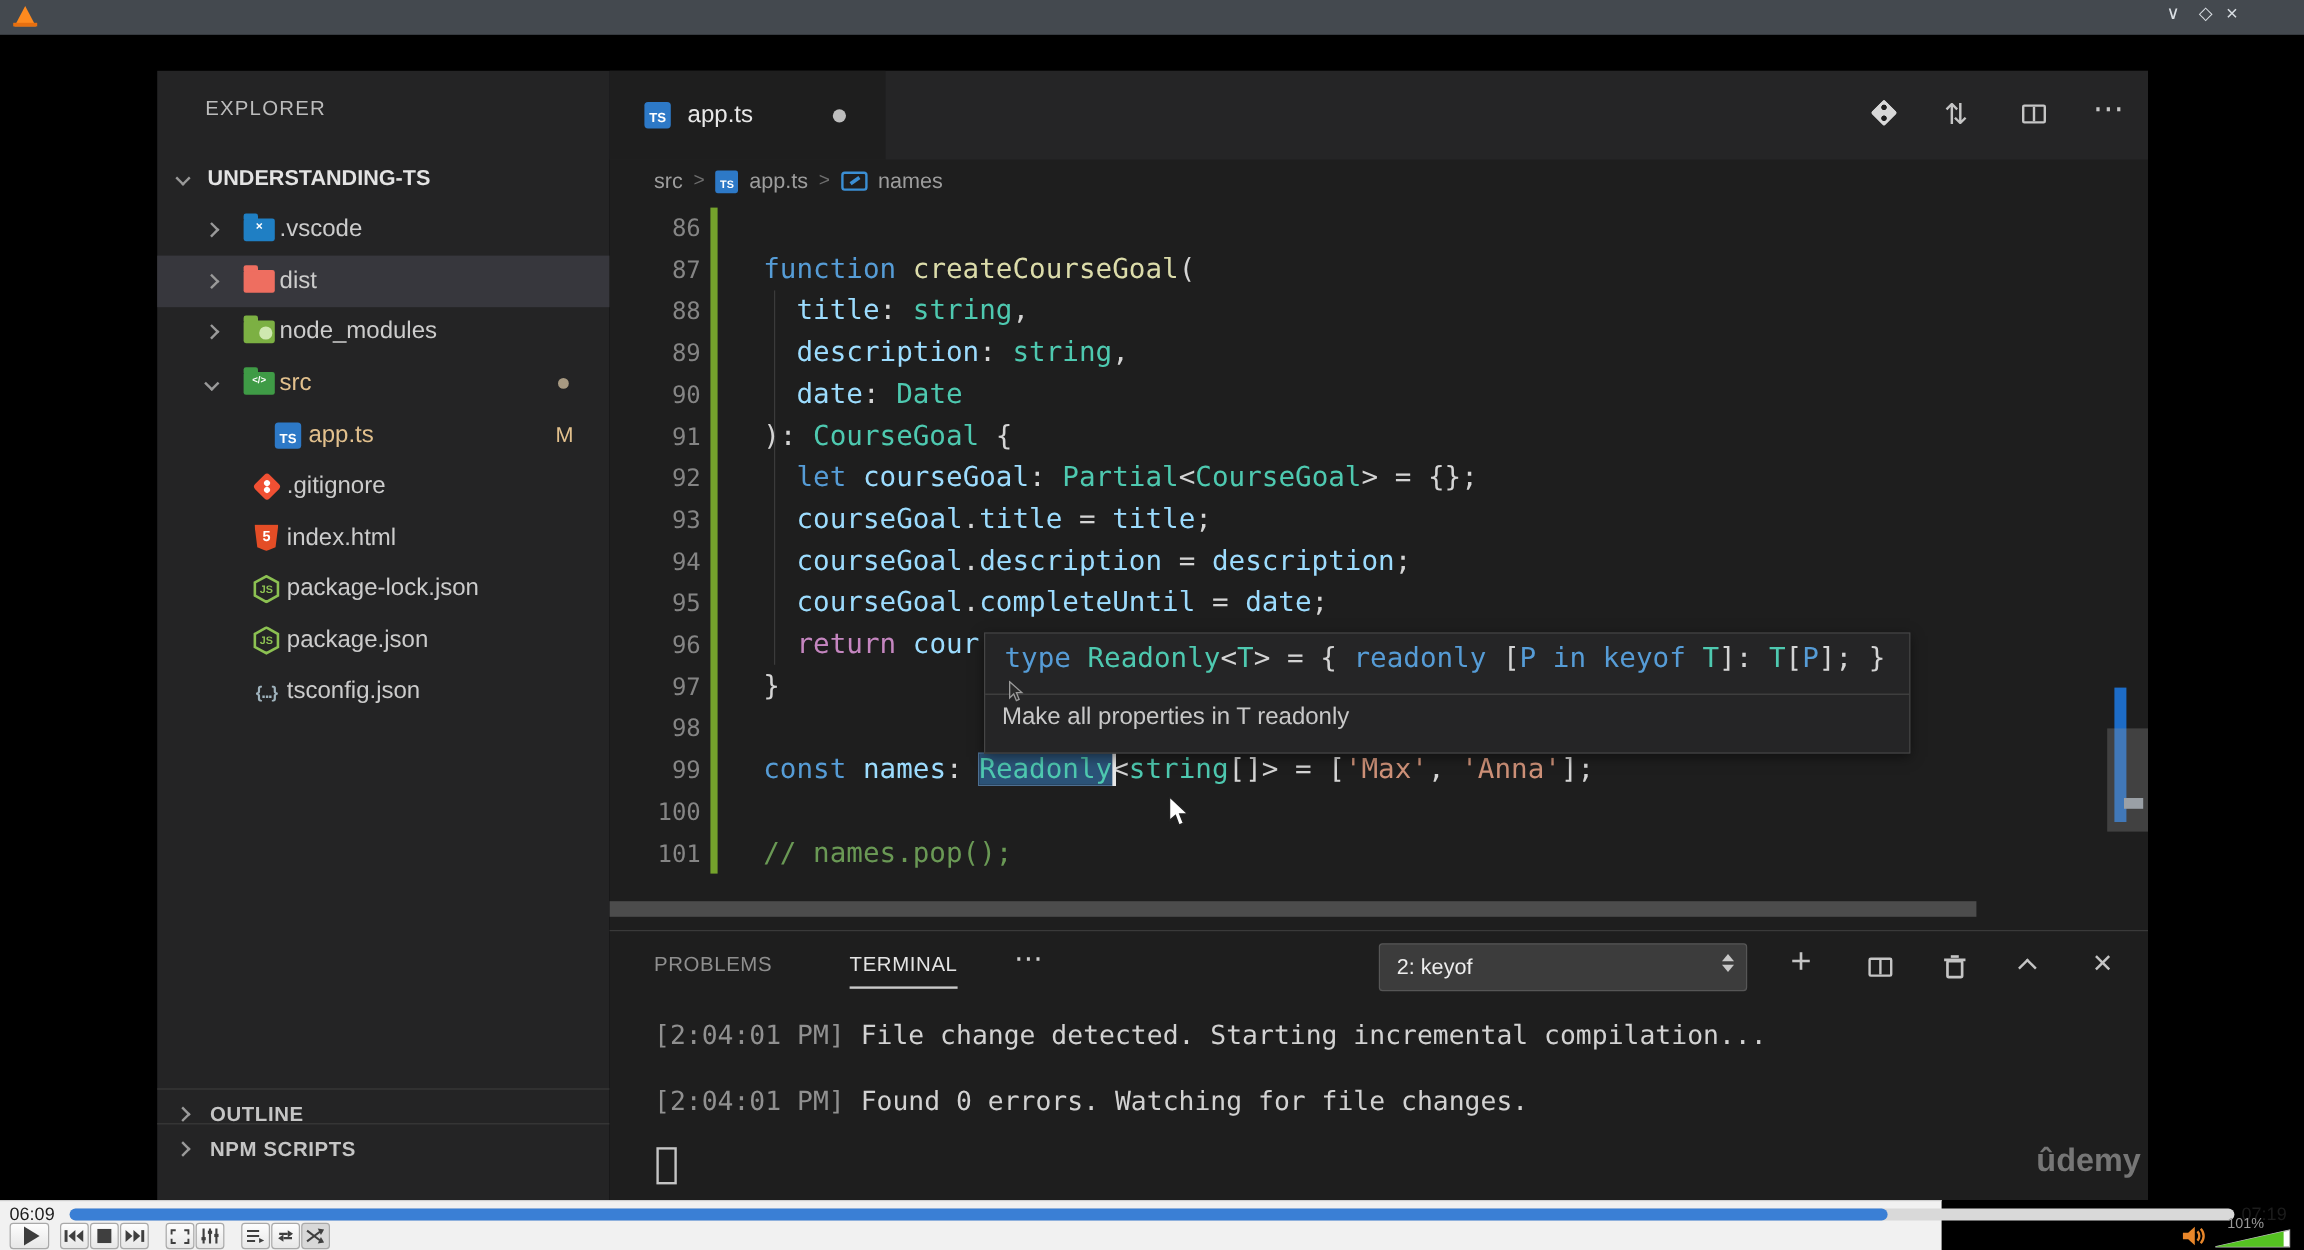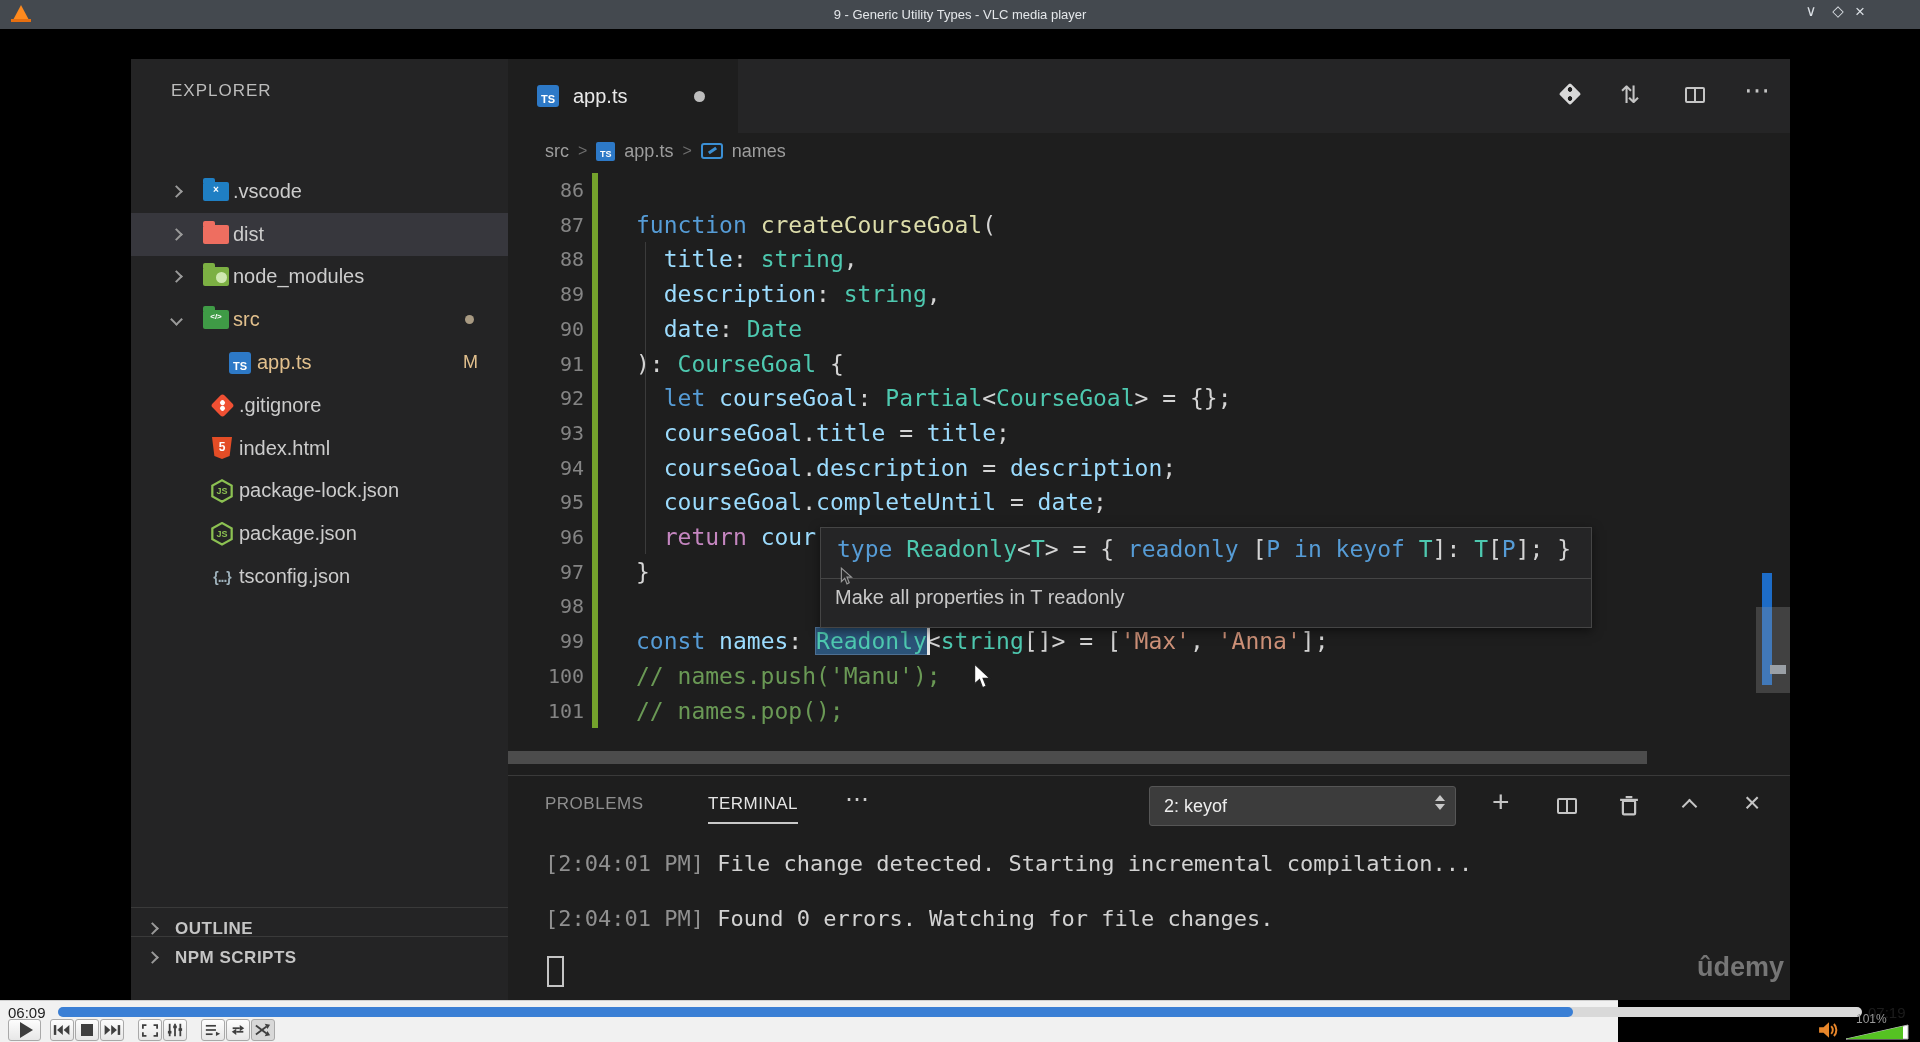--- a/index.html
+++ b/index.html
@@ -156,31 +156,34 @@
   #mouse-cursor { left:972px; top:664px; }
   #rec-cursor { left:332px; top:508px; }
 </style>
 </head>
 <body>
 
 <div id="stage">
 
   <div class="abs" id="titlebar">
     <div id="vlc-cone"></div>
-    <div id="window-title">9 - Generic Utility Types - VLC media player</div>
     <div class="winctl" style="left:1800px;">∨</div>
     <div class="winctl" style="left:1827px;">◇</div>
     <div class="winctl" style="left:1849px; font-size:17px;">×</div>
   </div>
 
 
   <div class="abs" id="video"></div>
 
   <div class="abs" id="sidebar">
     <div class="abs" id="explorer-title">EXPLORER</div>
+    <div class="srow" style="top:68px;">
+      <span class="chev down" style="margin-left:17px;"></span>
+      <span class="root-label" style="margin-left:16px;">UNDERSTANDING-TS</span>
+    </div>
     <div id="tree">
         <div class="srow" style="top: 110.8px;">
           <span class="chev right" style="margin-left: 41px;"></span>
           <span style="margin-left: 18px; display: flex; align-items: center; width: 34px; justify-content: center;">
             <div class="folder f-vscode">
               <span class="f-glyph">×</span>
             </div>
           </span>
           <span class="label">.vscode</span>
         </div>
@@ -308,21 +311,21 @@
         <div class="code-line" style="top: 252.8px;"><span class="gutter">90</span><span class="ctext"><span class="tk-pun">  </span><span class="tk-var">date</span><span class="tk-pun">: </span><span class="tk-type">Date</span></span></div>
         <div class="code-line" style="top: 287.5px;"><span class="gutter">91</span><span class="ctext"><span class="tk-pun">): </span><span class="tk-type">CourseGoal</span><span class="tk-pun"> {</span></span></div>
         <div class="code-line" style="top: 322.2px;"><span class="gutter">92</span><span class="ctext"><span class="tk-pun">  </span><span class="tk-kw">let</span><span class="tk-pun"> </span><span class="tk-var">courseGoal</span><span class="tk-pun">: </span><span class="tk-type">Partial</span><span class="tk-pun">&lt;</span><span class="tk-type">CourseGoal</span><span class="tk-pun">&gt; = {};</span></span></div>
         <div class="code-line" style="top: 356.9px;"><span class="gutter">93</span><span class="ctext"><span class="tk-pun">  </span><span class="tk-var">courseGoal</span><span class="tk-pun">.</span><span class="tk-var">title</span><span class="tk-pun"> = </span><span class="tk-var">title</span><span class="tk-pun">;</span></span></div>
         <div class="code-line" style="top: 391.6px;"><span class="gutter">94</span><span class="ctext"><span class="tk-pun">  </span><span class="tk-var">courseGoal</span><span class="tk-pun">.</span><span class="tk-var">description</span><span class="tk-pun"> = </span><span class="tk-var">description</span><span class="tk-pun">;</span></span></div>
         <div class="code-line" style="top: 426.3px;"><span class="gutter">95</span><span class="ctext"><span class="tk-pun">  </span><span class="tk-var">courseGoal</span><span class="tk-pun">.</span><span class="tk-var">completeUntil</span><span class="tk-pun"> = </span><span class="tk-var">date</span><span class="tk-pun">;</span></span></div>
         <div class="code-line" style="top: 461px;"><span class="gutter">96</span><span class="ctext"><span class="tk-pun">  </span><span class="tk-ctl">return</span><span class="tk-pun"> </span><span class="tk-var">cour</span></span></div>
         <div class="code-line" style="top: 495.7px;"><span class="gutter">97</span><span class="ctext"><span class="tk-pun">}</span></span></div>
         <div class="code-line" style="top: 530.4px;"><span class="gutter">98</span><span class="ctext"></span></div>
         <div class="code-line" style="top: 565.1px;"><span class="gutter">99</span><span class="ctext"><span class="tk-kw">const</span><span class="tk-pun"> </span><span class="tk-var">names</span><span class="tk-pun">: </span><span class="tk-typehl">Readonly</span><span class="tk-pun">&lt;</span><span class="tk-type">string</span><span class="tk-pun">[]&gt; = [</span><span class="tk-str">'Max'</span><span class="tk-pun">, </span><span class="tk-str">'Anna'</span><span class="tk-pun">];</span></span></div>
-        <div class="code-line" style="top: 599.8px;"><span class="gutter">100</span><span class="ctext"><span class="tk-cmt">// names.push('Manu');</span></span></div>
+        <div class="code-line" style="top: 599.8px;"><span class="gutter">100</span></div>
         <div class="code-line" style="top: 634.5px;"><span class="gutter">101</span><span class="ctext"><span class="tk-cmt">// names.pop();</span></span></div>
       </div>
     <div class="abs" id="caret"></div>
     <div class="abs" id="hscroll"></div>
     <div class="abs" id="vscroll-blue"></div>
     <div class="abs" id="vscroll-thumb"></div>
     <div class="abs" id="vscroll-mark"></div>
 
     <div class="abs" id="tooltip">
       <div id="tooltip-code"><span class="tk-kw">type</span><span class="tk-pun"> </span><span class="tk-type">Readonly</span><span class="tk-pun">&lt;</span><span class="tk-type">T</span><span class="tk-pun">&gt; = { </span><span class="tk-kw">readonly</span><span class="tk-pun"> [</span><span class="tk-kw">P</span><span class="tk-pun"> </span><span class="tk-kw">in</span><span class="tk-pun"> </span><span class="tk-kw">keyof</span><span class="tk-pun"> </span><span class="tk-type">T</span><span class="tk-pun">]: </span><span class="tk-type">T</span><span class="tk-pun">[</span><span class="tk-kw">P</span><span class="tk-pun">]; }</span></div>

